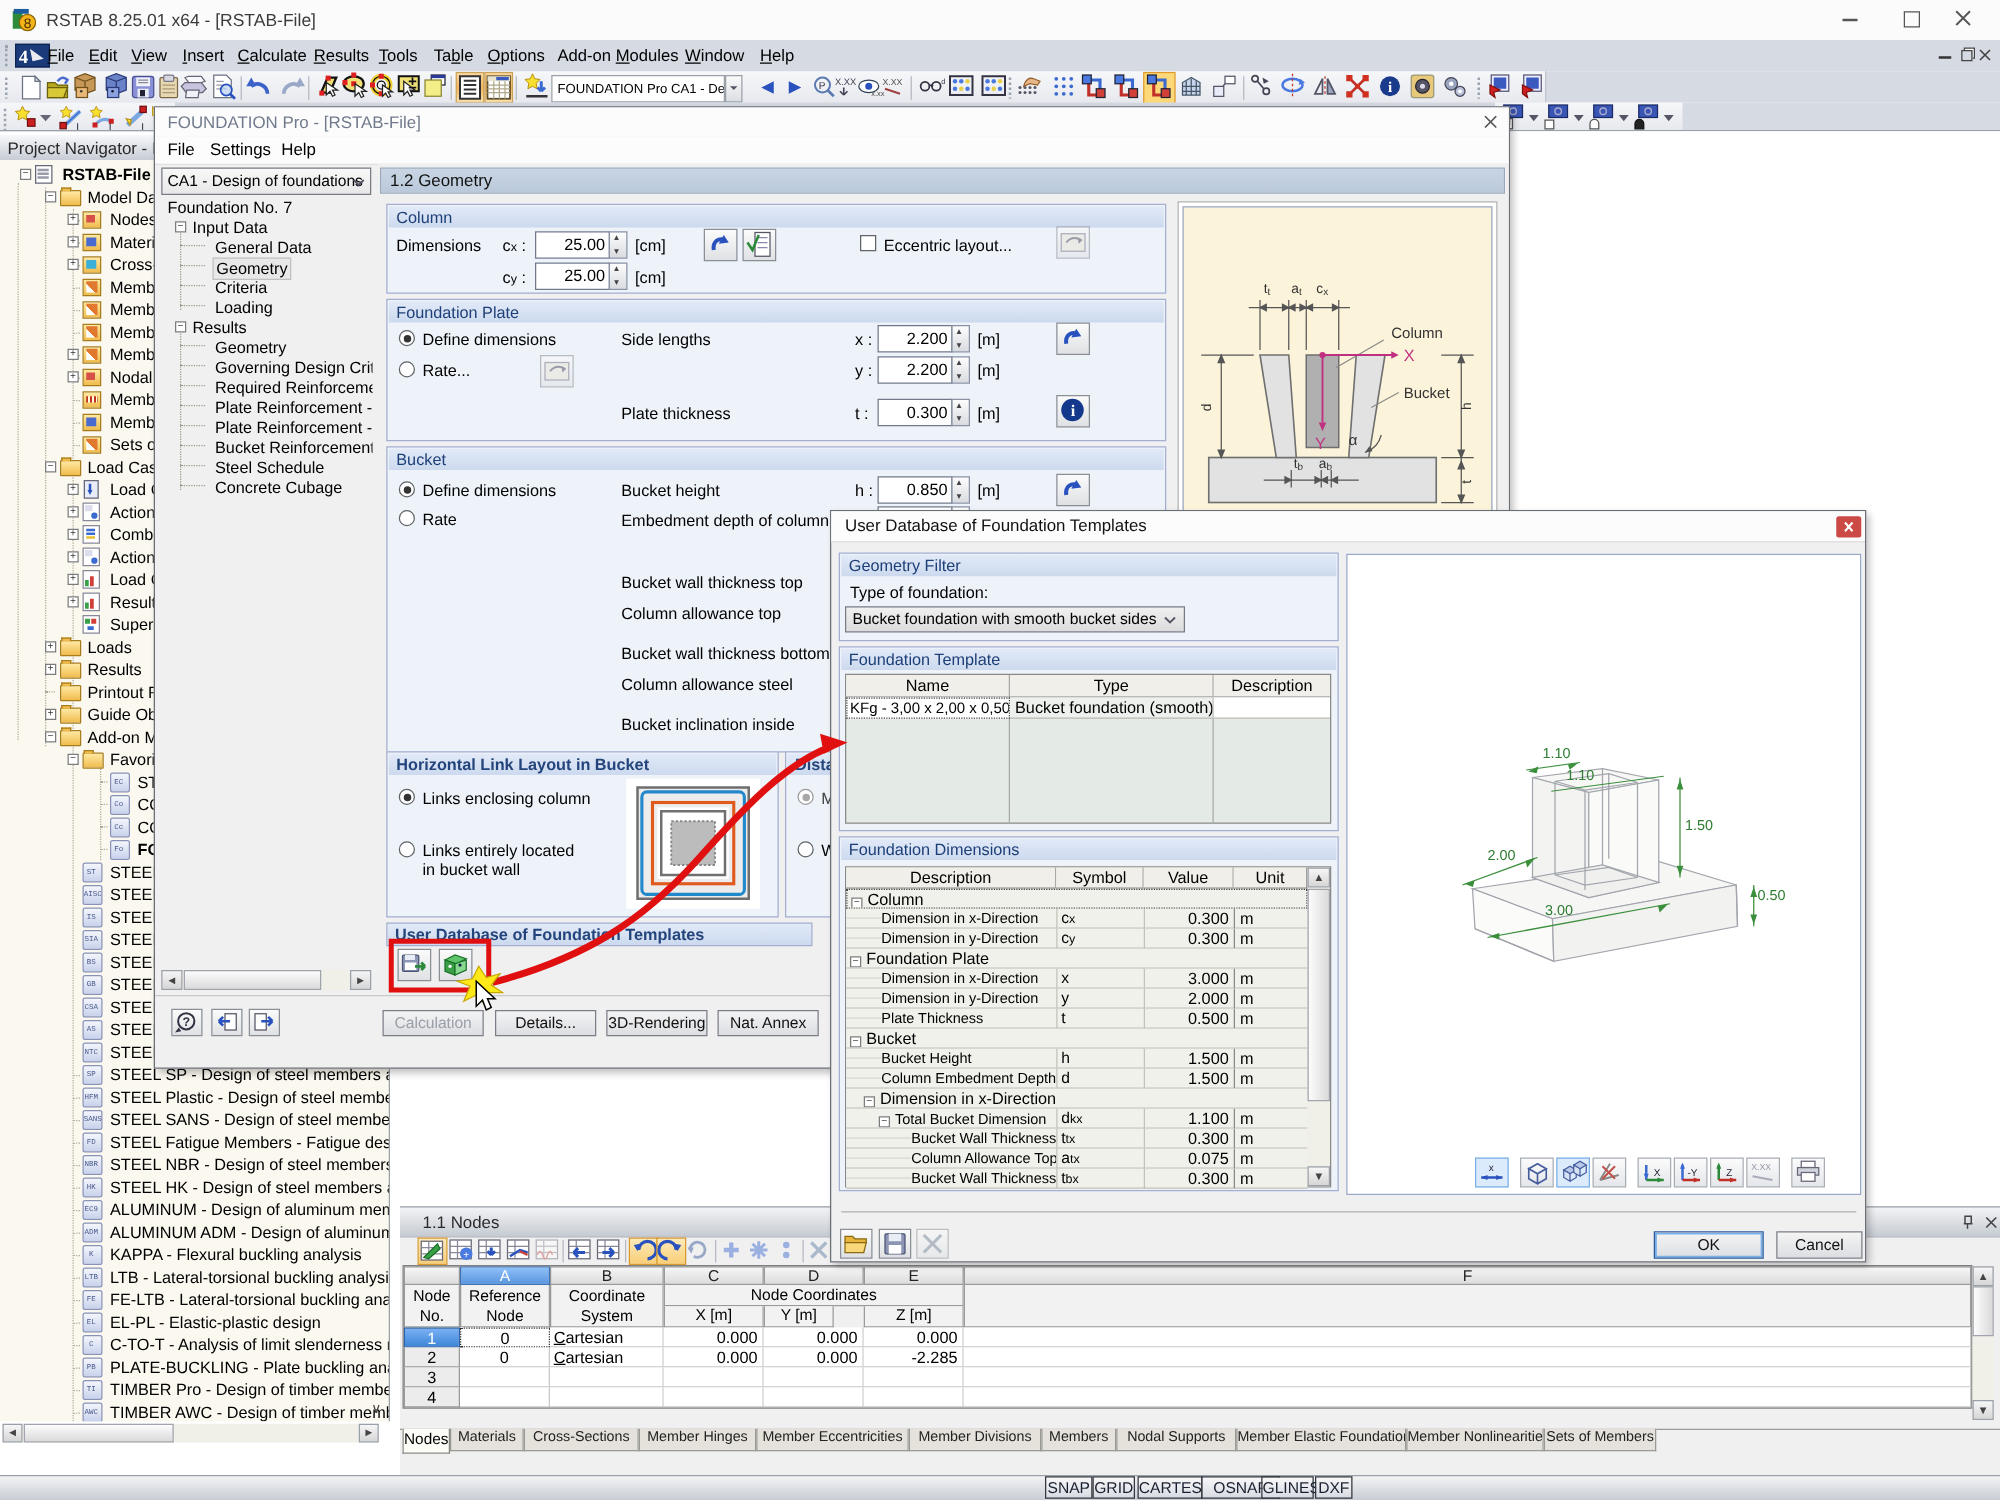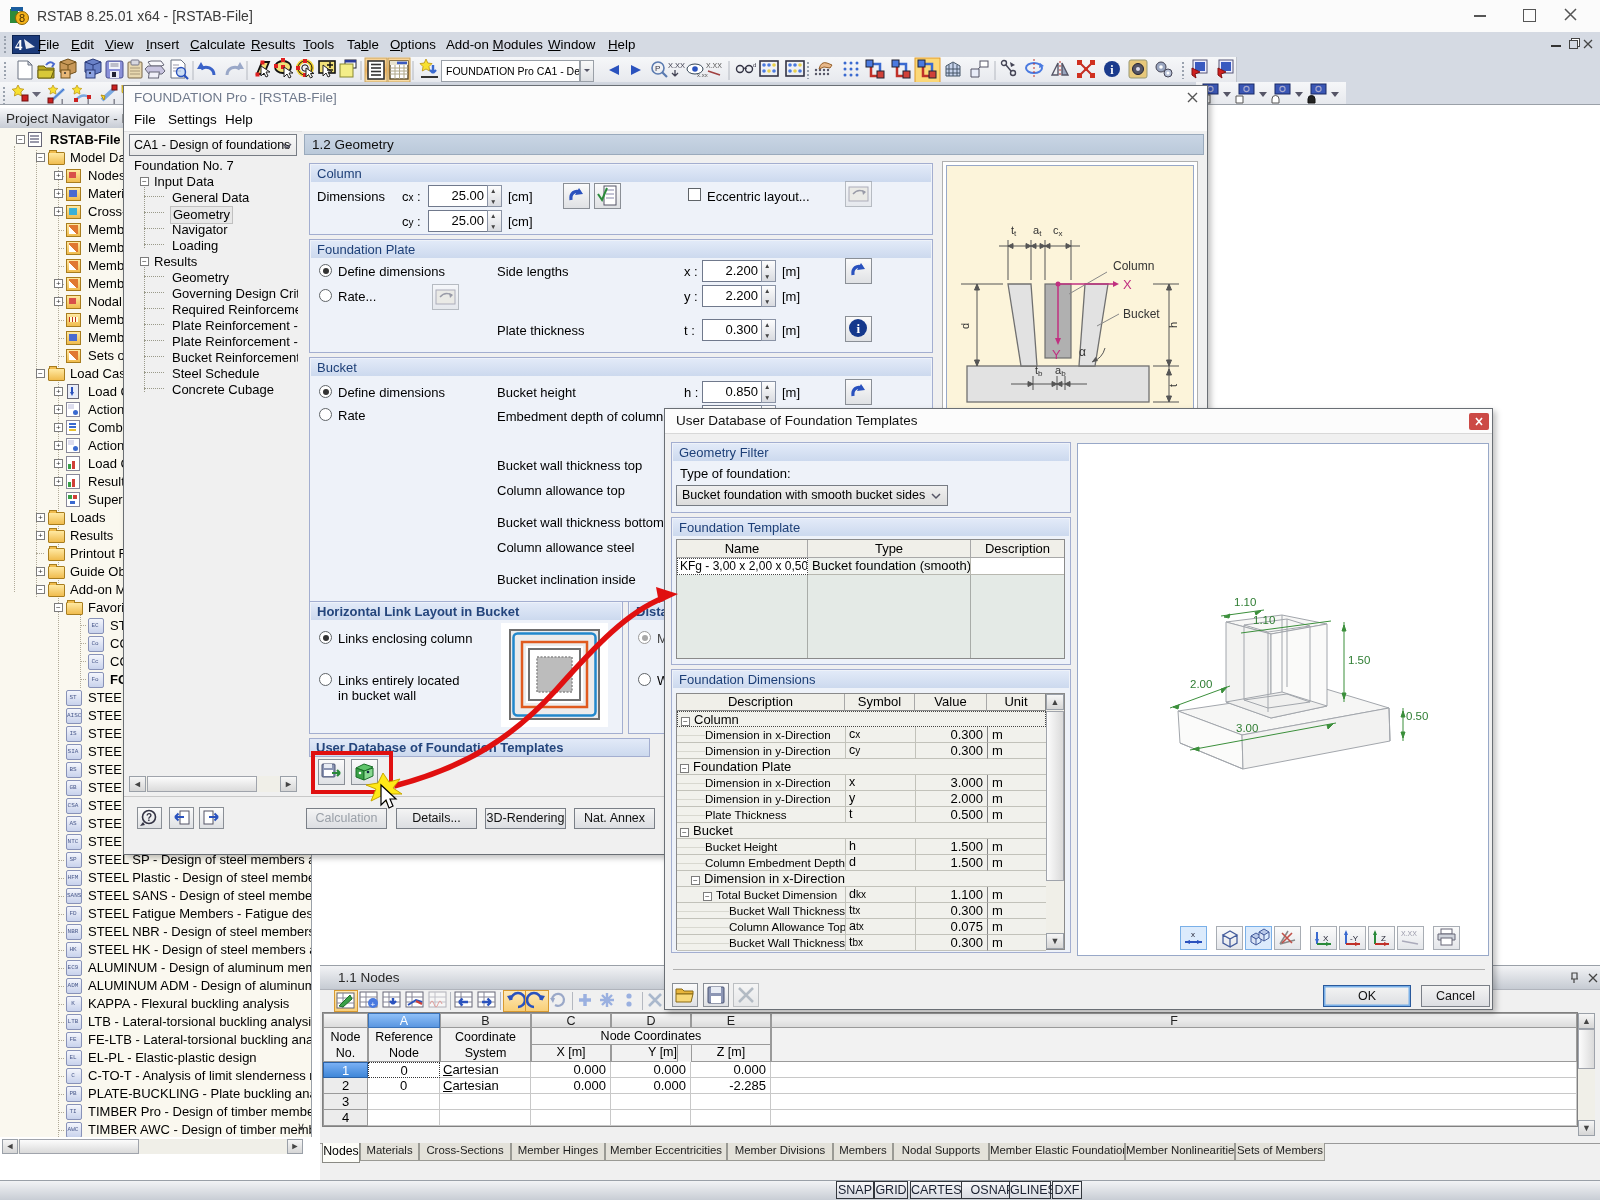--- a/index.html
+++ b/index.html
@@ -928,21 +928,21 @@
     <div class="cell" style="left:440px;top:1013px;width:91px;height:15px;background:linear-gradient(#f6f6f6,#dcdcdc);border:1px solid #9a9a9a;text-align:center;line-height:14px;font-size:12.5px;color:#222">B</div>
     <div class="cell" style="left:531px;top:1013px;width:80px;height:15px;background:linear-gradient(#f6f6f6,#dcdcdc);border:1px solid #9a9a9a;text-align:center;line-height:14px;font-size:12.5px;color:#222">C</div>
     <div class="cell" style="left:611px;top:1013px;width:80px;height:15px;background:linear-gradient(#f6f6f6,#dcdcdc);border:1px solid #9a9a9a;text-align:center;line-height:14px;font-size:12.5px;color:#222">D</div>
     <div class="cell" style="left:691px;top:1013px;width:80px;height:15px;background:linear-gradient(#f6f6f6,#dcdcdc);border:1px solid #9a9a9a;text-align:center;line-height:14px;font-size:12.5px;color:#222">E</div>
     <div class="cell" style="left:771px;top:1013px;width:806px;height:15px;background:linear-gradient(#f6f6f6,#dcdcdc);border:1px solid #9a9a9a;text-align:center;line-height:14px;font-size:12.5px;color:#222">F</div>
     <div class="cell" style="left:323px;top:1028px;width:45px;height:34px;background:#f2f2f2;border:1px solid #9a9a9a;border-top:none;text-align:center;font-size:12.5px;line-height:16px;padding-top:1px">Node<br>No.</div>
     <div class="cell" style="left:368px;top:1028px;width:72px;height:34px;background:#f2f2f2;border:1px solid #9a9a9a;border-top:none;text-align:center;font-size:12.5px;line-height:16px;padding-top:1px">Reference<br>Node</div>
     <div class="cell" style="left:440px;top:1028px;width:91px;height:34px;background:#f2f2f2;border:1px solid #9a9a9a;border-top:none;text-align:center;font-size:12.5px;line-height:16px;padding-top:1px">Coordinate<br>System</div>
     <div class="cell" style="left:531px;top:1028px;width:240px;height:17px;background:#f2f2f2;border:1px solid #9a9a9a;border-top:none;text-align:center;font-size:12.5px;line-height:16px">Node Coordinates</div>
     <div class="cell" style="left:531px;top:1045px;width:80px;height:17px;background:#f2f2f2;border:1px solid #9a9a9a;border-top:none;text-align:center;font-size:12.5px;line-height:15px">X [m]</div>
-    <div class="cell" style="left:611px;top:1045px;width:67px;height:17px;background:#f2f2f2;border:1px solid #9a9a9a;border-top:none;text-align:right;font-size:12.5px;line-height:15px">Y [m]</div>
+    <div class="cell" style="left:611px;top:1045px;width:56px;height:17px;background:#f2f2f2;border:1px solid #9a9a9a;border-top:none;text-align:center;font-size:12.5px;line-height:15px">Y [m]</div>
     <div class="cell" style="left:691px;top:1045px;width:80px;height:17px;background:#f2f2f2;border:1px solid #9a9a9a;border-top:none;text-align:center;font-size:12.5px;line-height:15px">Z [m]</div>
     <div class="cell" style="left:771px;top:1028px;width:806px;height:34px;background:#f2f2f2;border:1px solid #9a9a9a;border-top:none;text-align:center;font-size:12.5px;line-height:31px;vertical-align:bottom">&nbsp;<br>Comment</div>
     <div class="cell" style="left:323px;top:1062px;width:45px;height:16px;background:linear-gradient(#7ab0f4,#3e86d8);color:#fff;border:1px solid #2a62a8;text-align:center;line-height:15px">1</div>
     <div class="cell" style="left:368px;top:1062px;width:72px;height:16px;background:#fff;border:1px dotted #333;text-align:center;line-height:15px">0</div>
     <div class="cell" style="left:440px;top:1062px;width:91px;height:16px;background:#fff;border-right:1px solid #c8c8c8;border-bottom:1px solid #c8c8c8;line-height:15px;padding-left:3px"><u>C</u>artesian</div>
     <div class="cell" style="left:531px;top:1062px;width:80px;height:16px;background:#fff;border-right:1px solid #c8c8c8;border-bottom:1px solid #c8c8c8;text-align:right;line-height:15px;padding-right:4px">0.000</div>
     <div class="cell" style="left:611px;top:1062px;width:80px;height:16px;background:#fff;border-right:1px solid #c8c8c8;border-bottom:1px solid #c8c8c8;text-align:right;line-height:15px;padding-right:4px">0.000</div>
     <div class="cell" style="left:691px;top:1062px;width:80px;height:16px;background:#fff;border-right:1px solid #c8c8c8;border-bottom:1px solid #c8c8c8;text-align:right;line-height:15px;padding-right:4px">0.000</div>
     <div class="cell" style="left:771px;top:1062px;width:806px;height:16px;background:#fff;border-right:1px solid #c8c8c8;border-bottom:1px solid #c8c8c8"></div>
     <div class="cell" style="left:323px;top:1078px;width:45px;height:16px;background:#ececec;border:1px solid #9a9a9a;border-top:none;text-align:center;line-height:15px">2</div>
@@ -1022,21 +1022,21 @@
         <div class="a" style="left:20px;top:168px;width:20px;border-top:1px dotted #9a9a8a"></div>
         <div class="a" style="left:20px;top:184px;width:20px;border-top:1px dotted #9a9a8a"></div>
         <div class="a" style="left:20px;top:200px;width:20px;border-top:1px dotted #9a9a8a"></div>
         <div class="a" style="left:20px;top:216px;width:20px;border-top:1px dotted #9a9a8a"></div>
         <div class="a" style="left:20px;top:232px;width:20px;border-top:1px dotted #9a9a8a"></div>
         <div class="tx" style="left:8px;top:2px;font-size:13px;line-height:16px;padding:0 2px">Foundation No. 7</div>
         <div class="eb" style="left:16px;top:21px">−</div>
         <div class="tx" style="left:28px;top:18px;font-size:13px;line-height:16px;padding:0 2px">Input Data</div>
         <div class="tx" style="left:46px;top:34px;font-size:13px;line-height:16px;padding:0 2px">General Data</div>
         <div class="tx" style="left:46px;top:50px;font-size:13px;line-height:16px;background:#e8e8e8;border:1px solid #c0c0c0;padding:0 2px">Geometry</div>
-        <div class="tx" style="left:46px;top:66px;font-size:13px;line-height:16px;padding:0 2px">Navigator</div>
+        <div class="tx" style="left:46px;top:66px;font-size:13px;line-height:16px;padding:0 2px">Criteria</div>
         <div class="tx" style="left:46px;top:82px;font-size:13px;line-height:16px;padding:0 2px">Loading</div>
         <div class="eb" style="left:16px;top:101px">−</div>
         <div class="tx" style="left:28px;top:98px;font-size:13px;line-height:16px;padding:0 2px">Results</div>
         <div class="tx" style="left:46px;top:114px;font-size:13px;line-height:16px;padding:0 2px">Geometry</div>
         <div class="tx" style="left:46px;top:130px;font-size:13px;line-height:16px;padding:0 2px">Governing Design Criteria</div>
         <div class="tx" style="left:46px;top:146px;font-size:13px;line-height:16px;padding:0 2px">Required Reinforcement</div>
         <div class="tx" style="left:46px;top:162px;font-size:13px;line-height:16px;padding:0 2px">Plate Reinforcement - Botto</div>
         <div class="tx" style="left:46px;top:178px;font-size:13px;line-height:16px;padding:0 2px">Plate Reinforcement - Top</div>
         <div class="tx" style="left:46px;top:194px;font-size:13px;line-height:16px;padding:0 2px">Bucket Reinforcement</div>
         <div class="tx" style="left:46px;top:210px;font-size:13px;line-height:16px;padding:0 2px">Steel Schedule</div>

